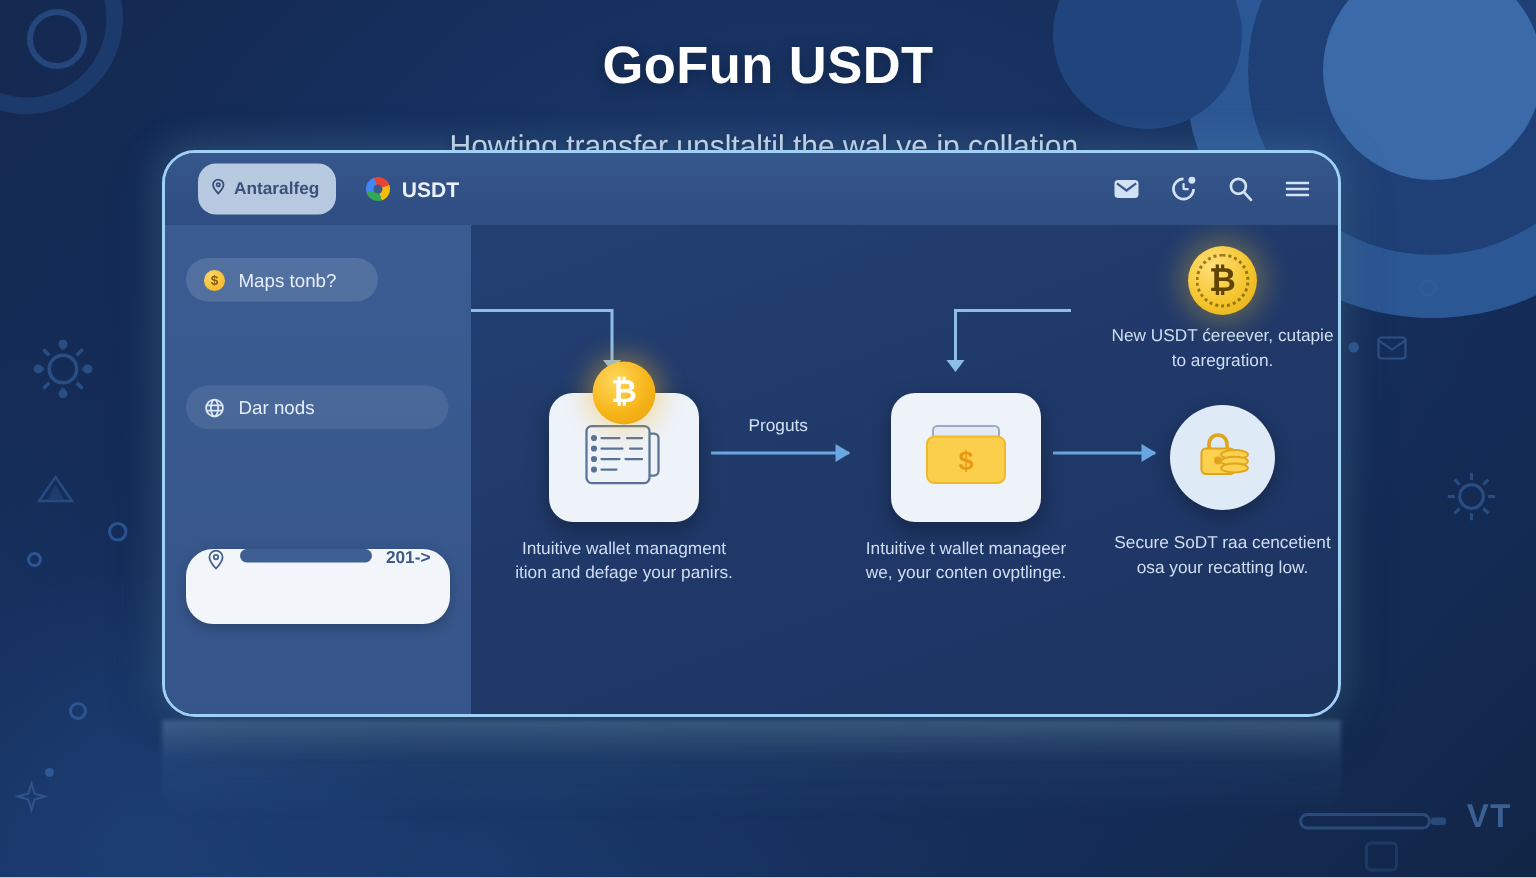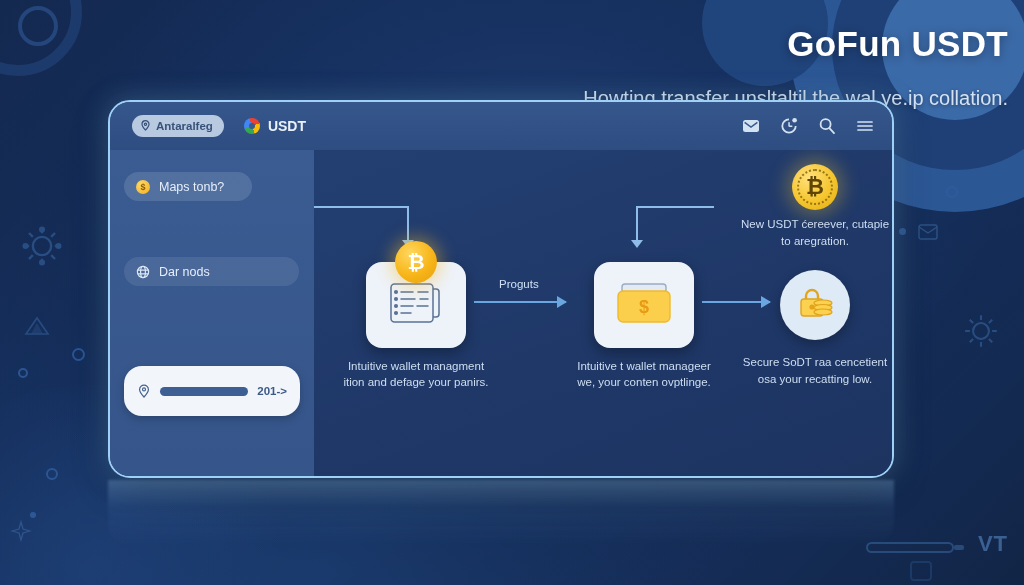--- a/index.html
+++ b/index.html
@@ -108,21 +108,21 @@
     width: 22px; height: 20px;
     border-radius: 4px;
     border: 2px solid #2f5c95;
     opacity: .35;
   }
 
   
   .header {
     position: absolute;
     top: 24px; left: 0; right: 16px;
-    text-align: right;
+    text-align: center;
     padding-left: 16px;
   }
   .title {
     color: #ffffff;
     font-size: 35px;
     font-weight: bold;
     letter-spacing: .3px;
     line-height: 1.15;
     text-shadow: 0 2px 10px rgba(0,0,0,.35);
   }
@@ -171,21 +171,21 @@
     align-items: center;
     padding: 0 18px 0 22px;
     background: linear-gradient(180deg, #36578c 0%, #32518480 100%);
     position: relative;
     z-index: 4;
   }
   .badge-pill {
     display: flex;
     align-items: center;
     gap: 6px;
-    height: 22px;
+    height: 34px;
     padding: 0 11px 0 9px;
     border-radius: 12px;
     background: rgba(214,228,244,.82);
     color: #39527a;
     font-size: 11.5px;
     font-weight: bold;
     white-space: nowrap;
   }
   .tab-item {
     display: flex;
@@ -284,21 +284,20 @@
     flex: 0 0 14px;
   }
 
   .progress-card {
     margin-top: auto;
     margin-bottom: 60px;
     height: 50px;
     border-radius: 18px;
     background: #f2f6fb;
     display: flex;
-    align-items: center;
     gap: 9px;
     padding: 0 13px;
     box-shadow: 0 3px 9px rgba(0,0,0,.22);
   }
   .pin-ico {
     width: 14px; height: 14px;
     flex: 0 0 14px;
     color: #44618f;
   }
   .pin-ico svg { width: 100%; height: 100%; display: block; }

